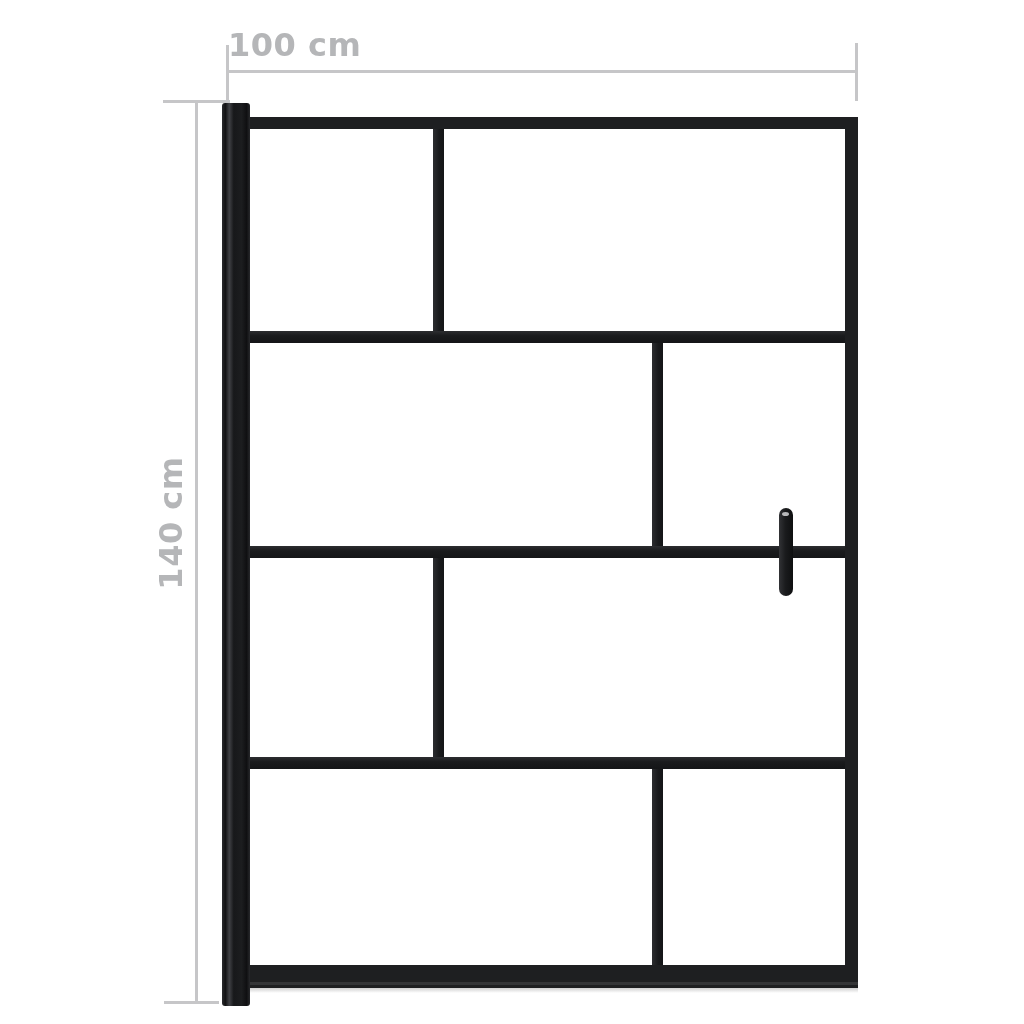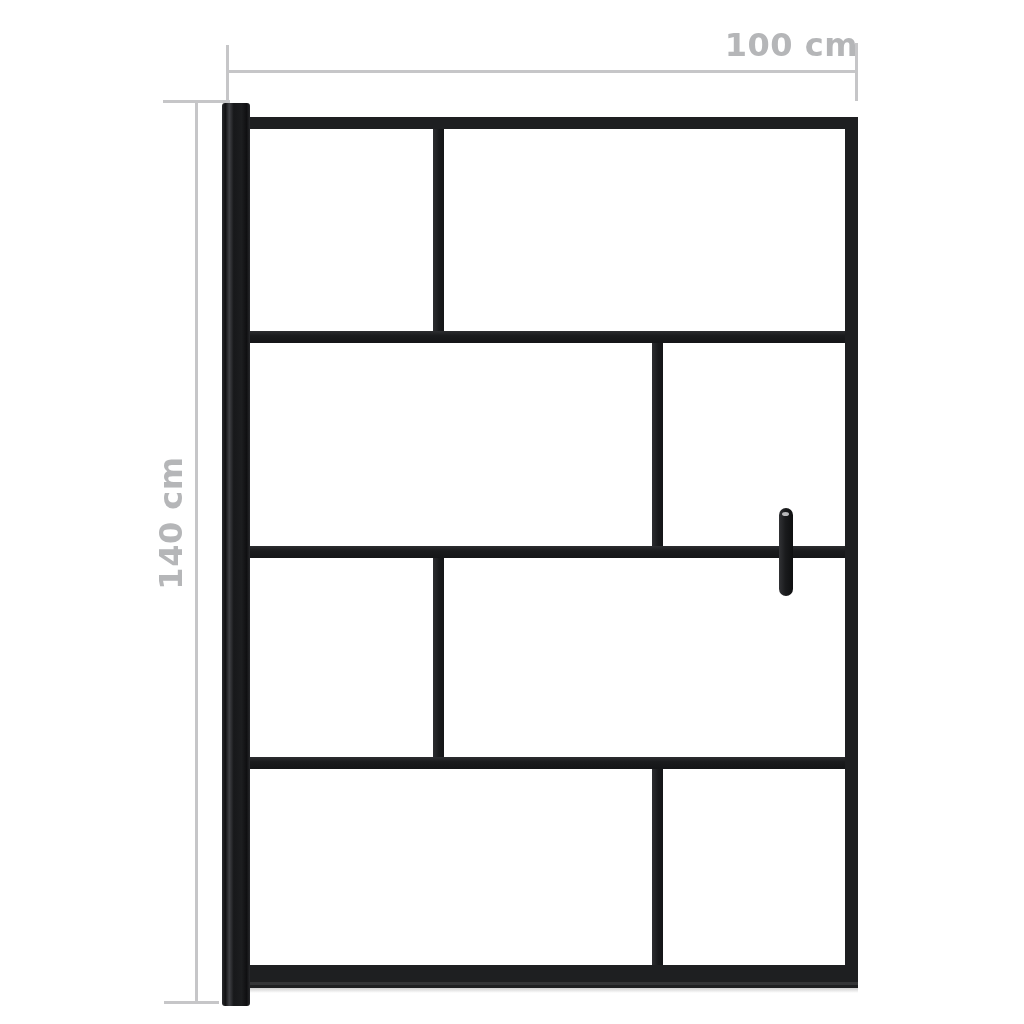--- a/index.html
+++ b/index.html
@@ -25,21 +25,21 @@
     color: var(--dim-text);
     font-size: 32px;
     font-weight: bold;
     letter-spacing: 0.5px;
     white-space: nowrap;
   }
   .dim-label-top {
     left: 228px;
     width: 630px;
     top: 26px;
-    text-align: right;
+    text-align: left;
   }
   .dim-label-left {
     left: 171px;
     top: 523px;
     transform: translate(-50%, -50%) rotate(-90deg);
   }
   .dim-line-h {
     position: absolute;
     background: var(--dim-line);
     height: 3px;

